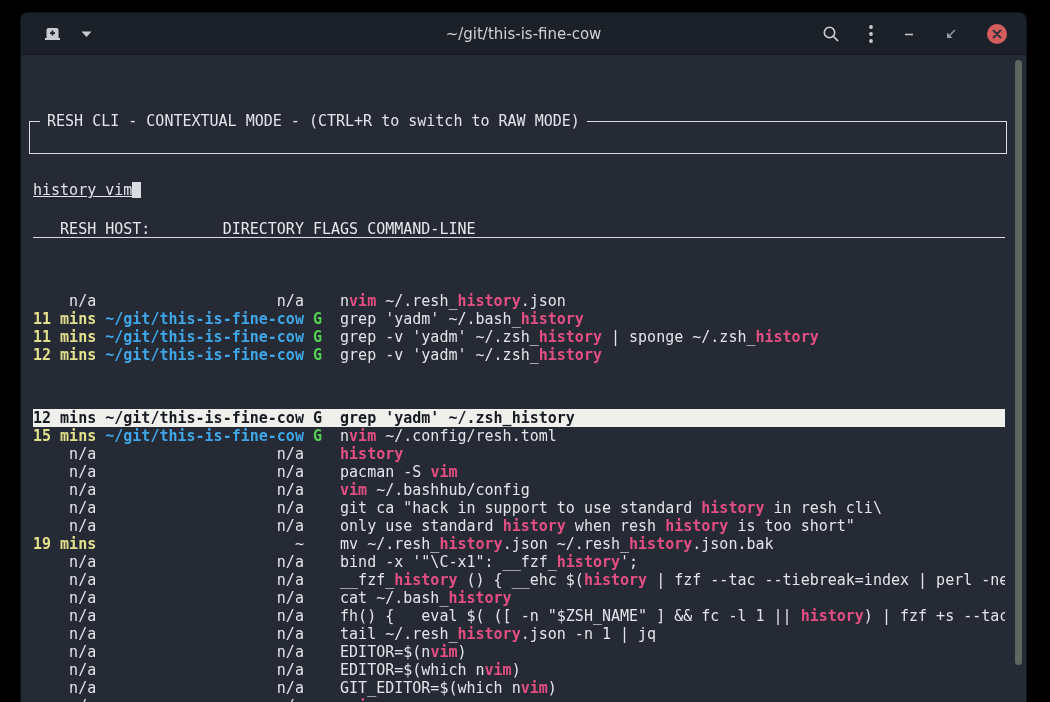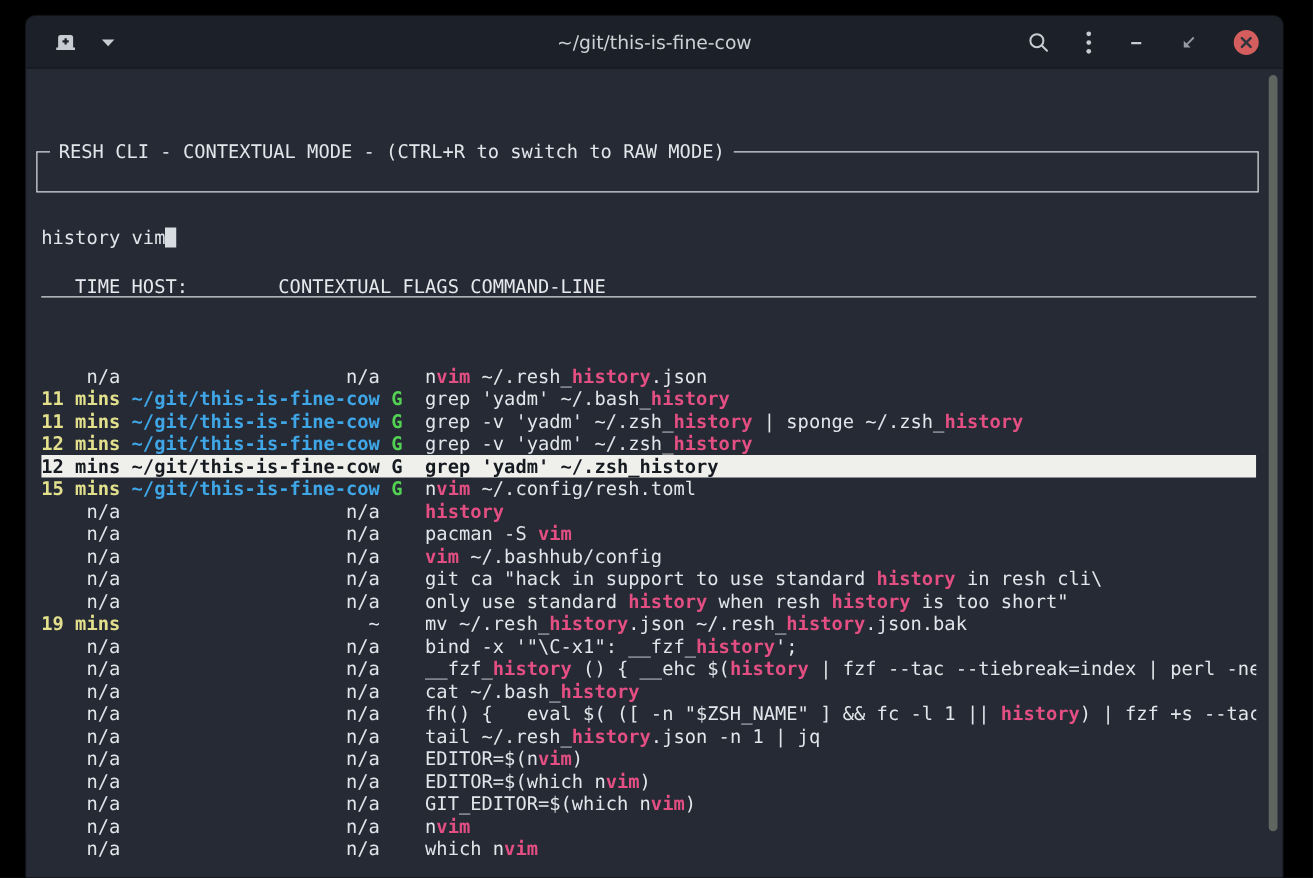--- a/index.html
+++ b/index.html
@@ -24,35 +24,35 @@
   
   .terminal { position:relative; height:616px; background:var(--term-bg,#262a35);
               padding:12px 0 0 12px; color:var(--fg,#e2e5e9);
               font-size:15px; line-height:18px; }
   .mono { white-space:pre; font-family:"DejaVu Sans Mono", monospace; }
 
   .search-box { position:relative; margin-left:-4px; width:978px; height:33px;
                 border:1px solid var(--border-line,#d9dce0); }
   .box-title { position:absolute; top:-10px; left:10px; padding:0 7px;
                background:var(--term-bg,#262a35); color:#e2e5e9; white-space:pre; }
-  .query-line { margin-top:5px; padding-left:3px; }
+  .query-line { margin-top:5px; padding-left:3px;text-decoration:underline; }
   .cursor { display:inline-block; width:9px; height:16px; background:#d9dce0;
             vertical-align:-3px; }
 
   .table-header { margin-top:12px; width:972px; height:18px;
                   border-bottom:1px solid var(--border-line,#d9dce0); color:#e6e8eb; }
 
   .rows { width:972px; overflow:hidden; }
   .row { height:18px; width:972px; white-space:pre; }
   .c-time { color:var(--time-yellow,#e3e08d);font-weight:bold; }
   .c-dir  { color:var(--dir-blue,#3fa7e7); font-weight:bold; }
   .c-flag { color:var(--flag-green,#53d253); font-weight:bold; }
   .hl     { color:var(--match-pink,#e34f82); font-weight:bold;text-align:right; }
   .row.selected { background:var(--selected-bg,#efefeb); color:var(--selected-fg,#161a21);
-                  font-weight:bold; }
+                  font-weight:bold;margin-top:45px; }
   .row.selected span { color:inherit !important; font-weight:bold; }
 
   .scrollbar { position:absolute; top:5px; right:4px; width:7px; height:605px;
                border-radius:4px; background:var(--scrollbar,#5d675f); }
 </style>
 </head>
 <body>
 
 <div class="stage">
   <div class="window">
@@ -109,21 +109,21 @@
       </div>
     </div>
 
     <div class="terminal mono">
 
       <div class="search-box">
         <div class="box-title mono">RESH CLI - CONTEXTUAL MODE - (CTRL+R to switch to RAW MODE)</div>
         <div class="query-line mono"><span>history vim</span><span class="cursor"></span></div>
       </div>
 
-      <div class="table-header mono">   TIME HOST:        CONTEXTUAL FLAGS COMMAND-LINE</div>
+      <div class="table-header mono">   RESH HOST:        DIRECTORY FLAGS COMMAND-LINE</div>
 
       <div class="rows"><div class="row mono"><span>    n/a</span><span>                    n/a </span><span> </span>  <span>n</span><span class="hl">vim</span><span> ~/.resh_</span><span class="hl">history</span><span>.json</span></div><div class="row mono"><span class="c-time">11 mins</span><span class="c-dir"> ~/git/this-is-fine-cow </span><span class="c-flag">G</span>  <span>grep 'yadm' ~/.bash_</span><span class="hl">history</span></div><div class="row mono"><span class="c-time">11 mins</span><span class="c-dir"> ~/git/this-is-fine-cow </span><span class="c-flag">G</span>  <span>grep -v 'yadm' ~/.zsh_</span><span class="hl">history</span><span> | sponge ~/.zsh_</span><span class="hl">history</span></div><div class="row mono"><span class="c-time">12 mins</span><span class="c-dir"> ~/git/this-is-fine-cow </span><span class="c-flag">G</span>  <span>grep -v 'yadm' ~/.zsh_</span><span class="hl">history</span></div><div class="row mono selected"><span class="c-time">12 mins</span><span class="c-dir"> ~/git/this-is-fine-cow </span><span class="c-flag">G</span>  <span>grep 'yadm' ~/.zsh_history</span></div><div class="row mono"><span class="c-time">15 mins</span><span class="c-dir"> ~/git/this-is-fine-cow </span><span class="c-flag">G</span>  <span>n</span><span class="hl">vim</span><span> ~/.config/resh.toml</span></div><div class="row mono"><span>    n/a</span><span>                    n/a </span><span> </span>  <span class="hl">history</span></div><div class="row mono"><span>    n/a</span><span>                    n/a </span><span> </span>  <span>pacman -S </span><span class="hl">vim</span></div><div class="row mono"><span>    n/a</span><span>                    n/a </span><span> </span>  <span class="hl">vim</span><span> ~/.bashhub/config</span></div><div class="row mono"><span>    n/a</span><span>                    n/a </span><span> </span>  <span>git ca "hack in support to use standard </span><span class="hl">history</span><span> in resh cli\</span></div><div class="row mono"><span>    n/a</span><span>                    n/a </span><span> </span>  <span>only use standard </span><span class="hl">history</span><span> when resh </span><span class="hl">history</span><span> is too short"</span></div><div class="row mono"><span class="c-time">19 mins</span><span>                      ~ </span><span> </span>  <span>mv ~/.resh_</span><span class="hl">history</span><span>.json ~/.resh_</span><span class="hl">history</span><span>.json.bak</span></div><div class="row mono"><span>    n/a</span><span>                    n/a </span><span> </span>  <span>bind -x '"\C-x1": __fzf_</span><span class="hl">history</span><span>';</span></div><div class="row mono"><span>    n/a</span><span>                    n/a </span><span> </span>  <span>__fzf_</span><span class="hl">history</span><span> () { __ehc $(</span><span class="hl">history</span><span> | fzf --tac --tiebreak=index | perl -ne</span></div><div class="row mono"><span>    n/a</span><span>                    n/a </span><span> </span>  <span>cat ~/.bash_</span><span class="hl">history</span></div><div class="row mono"><span>    n/a</span><span>                    n/a </span><span> </span>  <span>fh() {   eval $( ([ -n "$ZSH_NAME" ] &amp;&amp; fc -l 1 || </span><span class="hl">history</span><span>) | fzf +s --tac</span></div><div class="row mono"><span>    n/a</span><span>                    n/a </span><span> </span>  <span>tail ~/.resh_</span><span class="hl">history</span><span>.json -n 1 | jq</span></div><div class="row mono"><span>    n/a</span><span>                    n/a </span><span> </span>  <span>EDITOR=$(n</span><span class="hl">vim</span><span>)</span></div><div class="row mono"><span>    n/a</span><span>                    n/a </span><span> </span>  <span>EDITOR=$(which n</span><span class="hl">vim</span><span>)</span></div><div class="row mono"><span>    n/a</span><span>                    n/a </span><span> </span>  <span>GIT_EDITOR=$(which n</span><span class="hl">vim</span><span>)</span></div><div class="row mono"><span>    n/a</span><span>                    n/a </span><span> </span>  <span>n</span><span class="hl">vim</span></div><div class="row mono"><span>    n/a</span><span>                    n/a </span><span> </span>  <span>which n</span><span class="hl">vim</span></div></div>
 
       
       
 
       <div class="scrollbar"></div>
     </div>
 
   </div>

